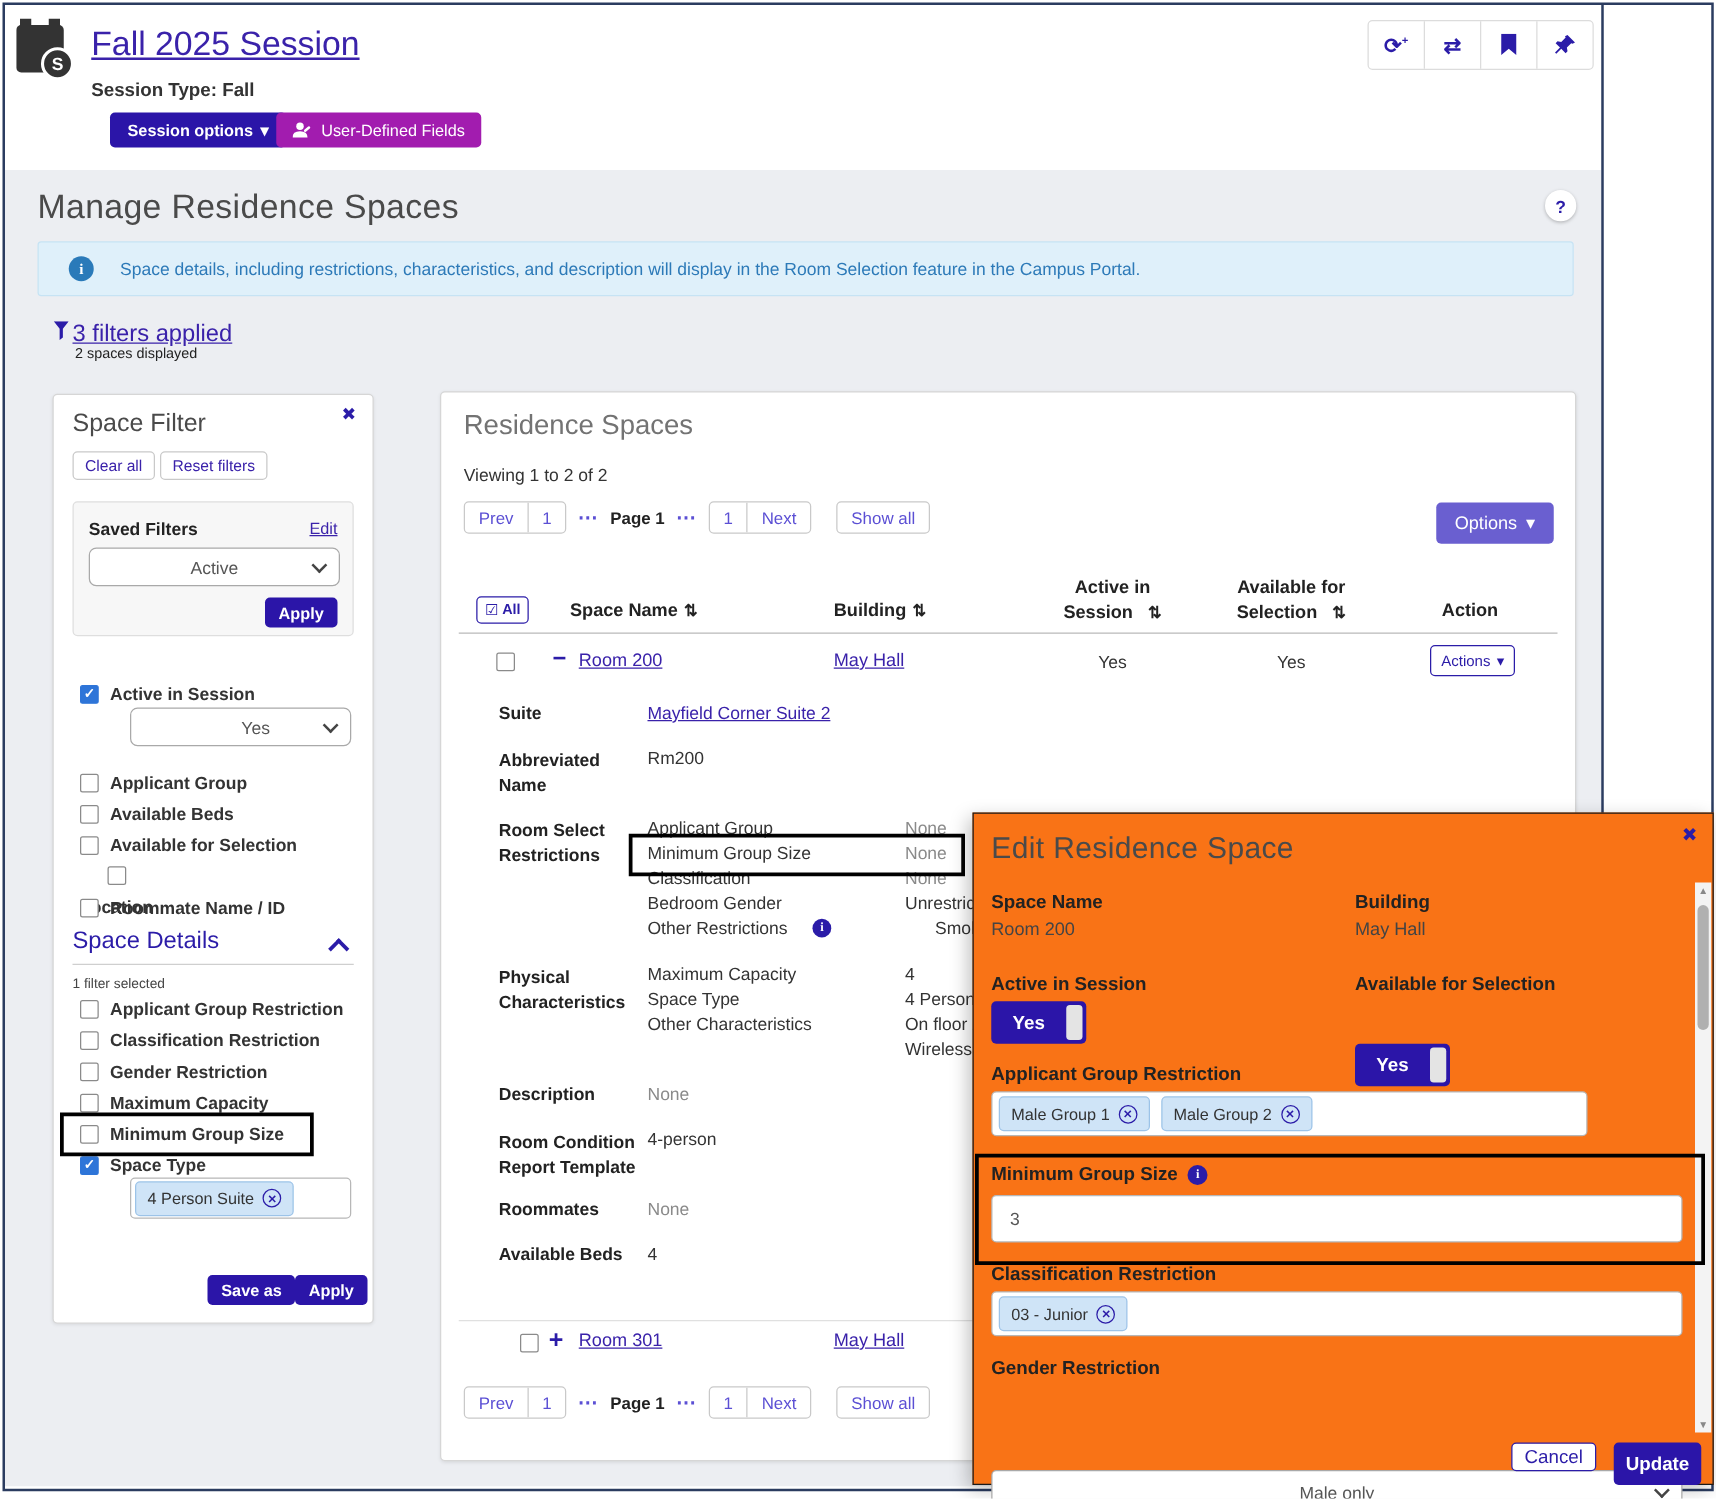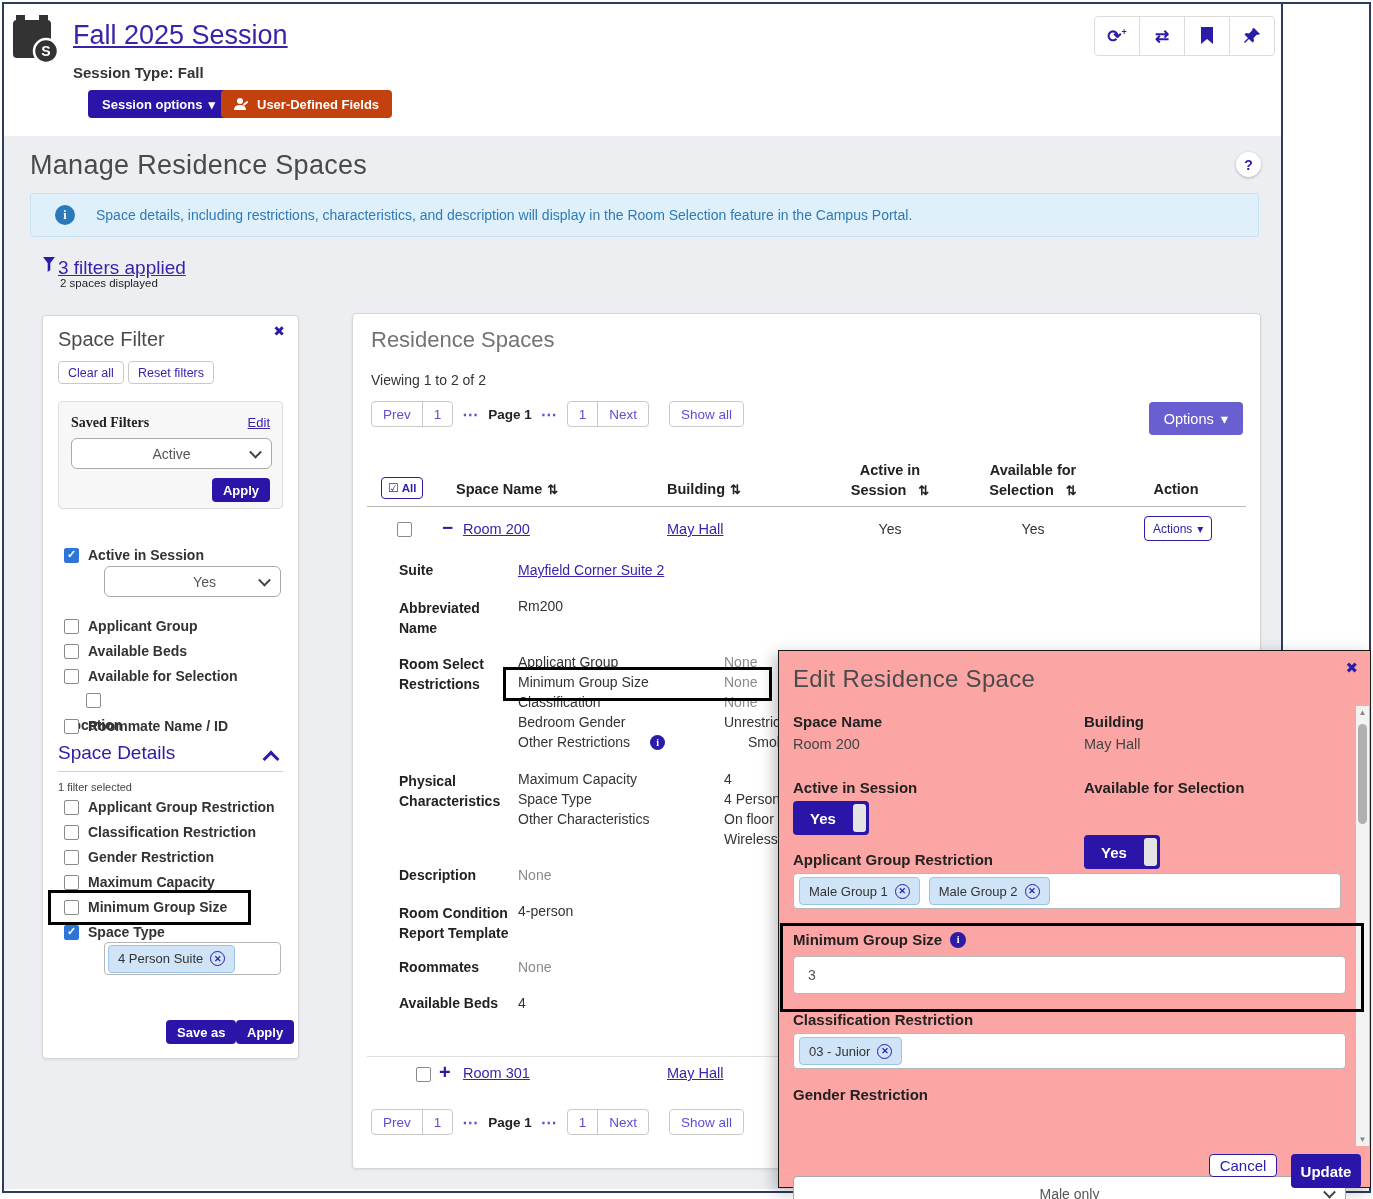--- a/index.html
+++ b/index.html
@@ -49,21 +49,21 @@
     <rect x="0" y="6" width="38" height="38" rx="4" fill="#333"></rect>
     <circle cx="33" cy="37" r="12" fill="#333" stroke="#fff" stroke-width="2.5"></circle>
     <text x="33" y="42" text-anchor="middle" font-size="14" font-weight="bold" fill="#fff" font-family="Liberation Sans,sans-serif">S</text>
   </svg>
   <a class="abs lnk" style="left:73px;top:20px;font-size:27px;">Fall 2025 Session</a>
   <div class="abs b" style="left:73px;top:64px;font-size:15px;color:#333;">Session Type: Fall</div>
   <button class="abs btn-primary" style="left:88px;top:90px;height:28px;padding:0 14px;font-size:13px;gap:6px;">
     <span>Session options</span>
       <span>▾</span>
   </button>
-  <button class="abs" style="left:221px;top:90px;height:28px;padding:0 13px;background:#c2410c;color:#fff;font-weight:bold;font-size:13px;border:none;border-radius:4px;display:inline-flex;align-items:center;gap:7px;cursor:pointer;font-family:inherit;">
+  <button class="abs" style="left:221px;top:90px;height:28px;padding:0 13px;background:#a21caf;color:#fff;font-weight:normal;font-size:13px;border:none;border-radius:4px;display:inline-flex;align-items:center;gap:7px;cursor:pointer;font-family:inherit;">
     <svg width="16" height="14" viewBox="0 0 16 14">
         <circle cx="6" cy="4" r="3" fill="#fff"></circle>
         <path d="M0 13 q0-5 6-5 q6 0 6 5 z" fill="#fff"></path>
         <rect x="10" y="7" width="6" height="2" rx="1" transform="rotate(-40 10 9)" fill="#fff"></rect>
       </svg>
     <span>User-Defined Fields</span>
   </button>
 
   <div class="abs" style="left:1094px;top:16px;height:38px;display:flex;border:1px solid #dcdcdc;border-radius:4px;background:#fff;">
     <div style="width:44px;display:flex;align-items:center;justify-content:center;border-right:1px solid #dcdcdc;cursor:pointer;">
@@ -102,21 +102,21 @@
   </div>
   <div class="abs" style="left:60px;top:277px;font-size:11.5px;color:#222;">2 spaces displayed</div>
 
   <div class="card" style="left:42px;top:315px;width:255px;height:742px;">
     <div class="abs" style="left:15px;top:12px;font-size:20px;color:#4a4a4a;">Space Filter</div>
     <span class="abs" style="right:13px;top:7px;color:#2b1ca8;font-size:14px;cursor:pointer;">✖</span>
     <button class="abs btn-outline" style="left:15px;top:45px;height:23px;padding:0 9px;font-size:12.5px;">Clear all</button>
     <button class="abs btn-outline" style="left:85px;top:45px;height:23px;padding:0 9px;font-size:12.5px;">Reset filters</button>
 
     <div class="abs" style="left:15px;top:85px;width:225px;height:108px;background:#f7f7f7;border:1px solid #dedede;border-radius:4px;box-sizing:border-box;">
-      <span class="abs b" style="left:12px;top:13px;font-size:14px;color:#222;font-family:Liberation Serif, serif;">Saved Filters</span>
+      <span class="abs b" style="left:12px;top:13px;font-size:14px;color:#222;">Saved Filters</span>
       <a class="abs lnk" style="right:12px;top:13px;font-size:13px;">Edit</a>
       <div class="abs sel" style="left:12px;top:36px;width:201px;height:31px;">
         <span>Active</span>
           <span class="chv"></span>
       </div>
       <button class="abs btn-primary" style="right:12px;top:76px;height:24px;padding:0 11px;font-size:13px;">Apply</button>
     </div>
 
     <div class="abs cbrow" style="left:21px;top:231px;">
       <span class="cb checked"></span>
@@ -306,42 +306,42 @@
       <span class="pgroup">
           <span class="pcell">1</span>
           <span class="pcell">Next</span>
         </span>
       <span class="pgroup" style="margin-left:20px;">
           <span class="pcell">Show all</span>
         </span>
     </div>
   </div>
 
-  <div class="abs" style="left:778px;top:650px;width:593px;height:538px;background:#fca5a5;border:1px solid #1a1a1a;box-shadow:-4px 4px 14px rgba(0,0,0,.25);z-index:10;box-sizing:border-box;">
+  <div class="abs" style="left:778px;top:650px;width:593px;height:538px;background:#f97316;border:1px solid #1a1a1a;box-shadow:-4px 4px 14px rgba(0,0,0,.25);z-index:10;box-sizing:border-box;">
     <div class="abs" style="left:14px;top:14px;font-size:24px;color:#4a4a4a;letter-spacing:.3px;">Edit Residence Space</div>
     <span class="abs" style="right:12px;top:8px;color:#2b1ca8;font-size:15px;cursor:pointer;">✖</span>
 
     <div class="abs b" style="left:14px;top:62px;font-size:15px;color:#222;">Space Name</div>
     <div class="abs" style="left:14px;top:85px;font-size:14.5px;color:#444;">Room 200</div>
     <div class="abs b" style="left:305px;top:62px;font-size:15px;color:#222;">Building</div>
     <div class="abs" style="left:305px;top:85px;font-size:14.5px;color:#444;">May Hall</div>
 
     <div class="abs b" style="left:14px;top:128px;font-size:15px;color:#222;">Active in Session</div>
     <div class="abs toggle" style="left:14px;top:150px;">
       <span>Yes</span>
         <span class="knob"></span>
     </div>
     <div class="abs b" style="left:305px;top:128px;font-size:15px;color:#222;">Available for Selection</div>
     <div class="abs toggle" style="left:305px;top:150px;">
       <span>Yes</span>
         <span class="knob"></span>
     </div>
 
     <div class="abs b" style="left:14px;top:200px;font-size:15px;color:#222;">Applicant Group Restriction</div>
-    <div class="abs" style="left:14px;top:222px;width:548px;height:36px;border:1px solid #b7b7b7;border-radius:4px;box-sizing:border-box;display:flex;align-items:center;gap:9px;padding-left:5px;background:#fff;">
+    <div class="abs" style="left:14px;top:222px;width:477px;height:36px;border:1px solid #b7b7b7;border-radius:4px;box-sizing:border-box;display:flex;align-items:center;gap:9px;padding-left:5px;background:#fff;">
       <span class="chip">
           <span>Male Group 1</span>
           <span class="chip-x"></span>
         </span>
       <span class="chip">
           <span>Male Group 2</span>
           <span class="chip-x"></span>
         </span>
     </div>
 

